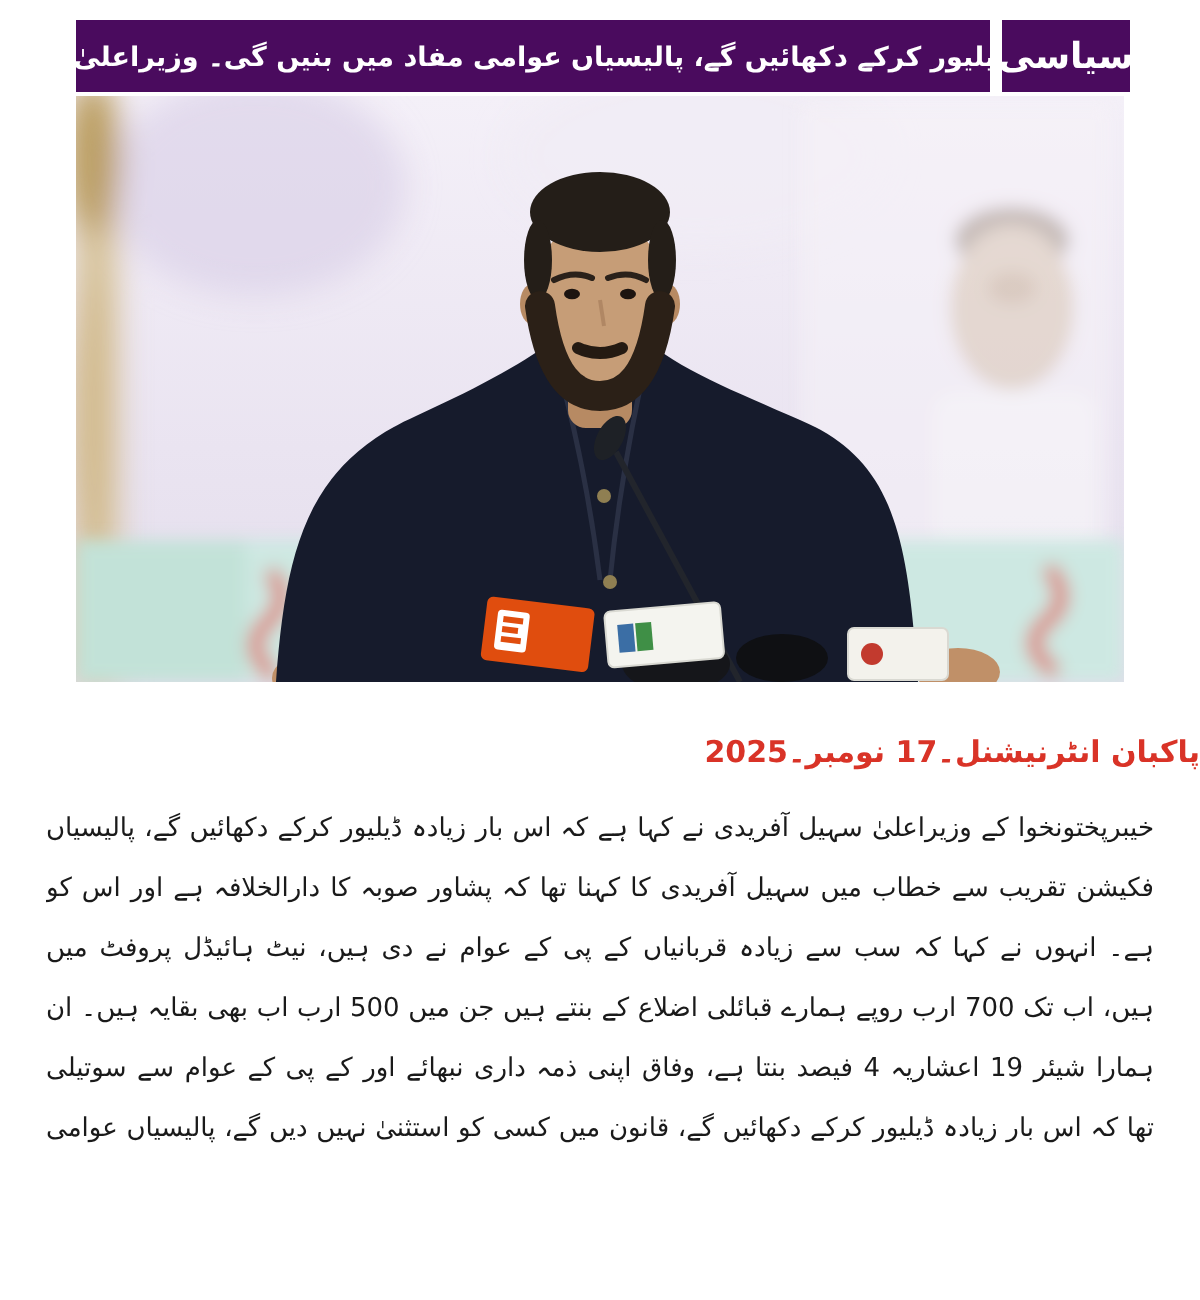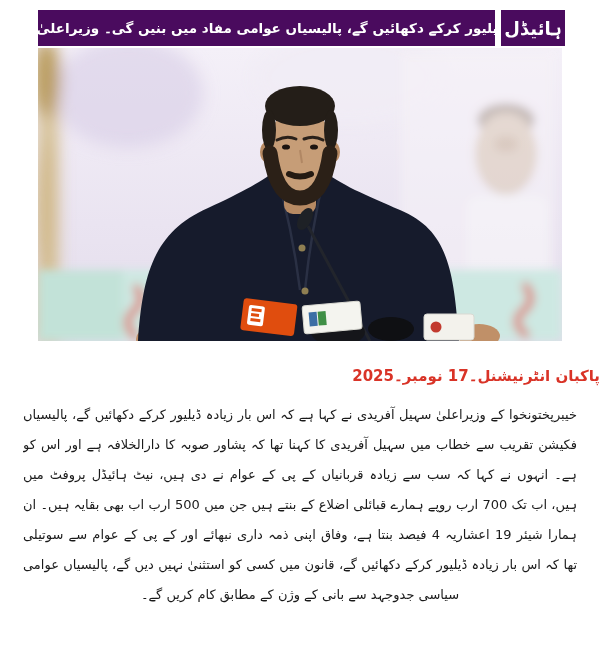--- a/index.html
+++ b/index.html
@@ -77,21 +77,21 @@
   }
 </style>
 </head>
 <body>
 
 <div class="masthead">
   <div class="headline-bar">
     <span>اس بار زیادہ ڈیلیور کرکے دکھائیں گے، پالیسیاں عوامی مفاد میں بنیں گی۔ وزیراعلیٰ سہیل آفریدی</span>
   </div>
   <div class="logo-box">
-    <span>ہائیڈل</span>
+    <span>سیاسی</span>
   </div>
 </div>
 
 <div class="photo">
   <svg viewBox="0 0 524 293" aria-hidden="true">
     <defs>
       <linearGradient id="bgGrad" x1="0" y1="0" x2="0" y2="1">
         <stop offset="0" stop-color="#f4f0f8"></stop>
         <stop offset="0.6" stop-color="#eae4f1"></stop>
         <stop offset="1" stop-color="#e3ddeb"></stop>
@@ -199,14 +199,13 @@
   <span>پاکبان انٹرنیشنل۔17 نومبر۔2025</span>
 </div>
 
 <div class="article">
   <div class="line">خیبرپختونخوا کے وزیراعلیٰ سہیل آفریدی نے کہا ہے کہ اس بار زیادہ ڈیلیور کرکے دکھائیں گے، پالیسیاں عوامی مفاد میں بنیں گی۔ پشاور بیوٹی</div>
   <div class="line">فکیشن تقریب سے خطاب میں سہیل آفریدی کا کہنا تھا کہ پشاور صوبہ کا دارالخلافہ ہے اور اس کو خوبصورت ترین بنانا ہم سب کی ذمہ داری</div>
   <div class="line">ہے۔ انہوں نے کہا کہ سب سے زیادہ قربانیاں کے پی کے عوام نے دی ہیں، نیٹ ہائیڈل پروفٹ میں ہمارے 2200 ارب روپے بقایہ</div>
   <div class="line">ہیں، اب تک 700 ارب روپے ہمارے قبائلی اضلاع کے بنتے ہیں جن میں 500 ارب اب بھی بقایہ ہیں۔ ان کا کہنا تھا کہ این ایف سی کا</div>
   <div class="line">ہمارا شیئر 19 اعشاریہ 4 فیصد بنتا ہے، وفاق اپنی ذمہ داری نبھائے اور کے پی کے عوام سے سوتیلی ماں کا سلوک بند کرے۔ وزیراعلیٰ کا کہنا</div>
   <div class="line">تھا کہ اس بار زیادہ ڈیلیور کرکے دکھائیں گے، قانون میں کسی کو استثنیٰ نہیں دیں گے، پالیسیاں عوامی مفاد میں بنیں گی، عوام مطمئن رہیں،</div>
-  <div class="line last">سیاسی جدوجہد سے بانی کے وژن کے مطابق کام کریں گے۔</div>
 </div>
 
 </body></html>

